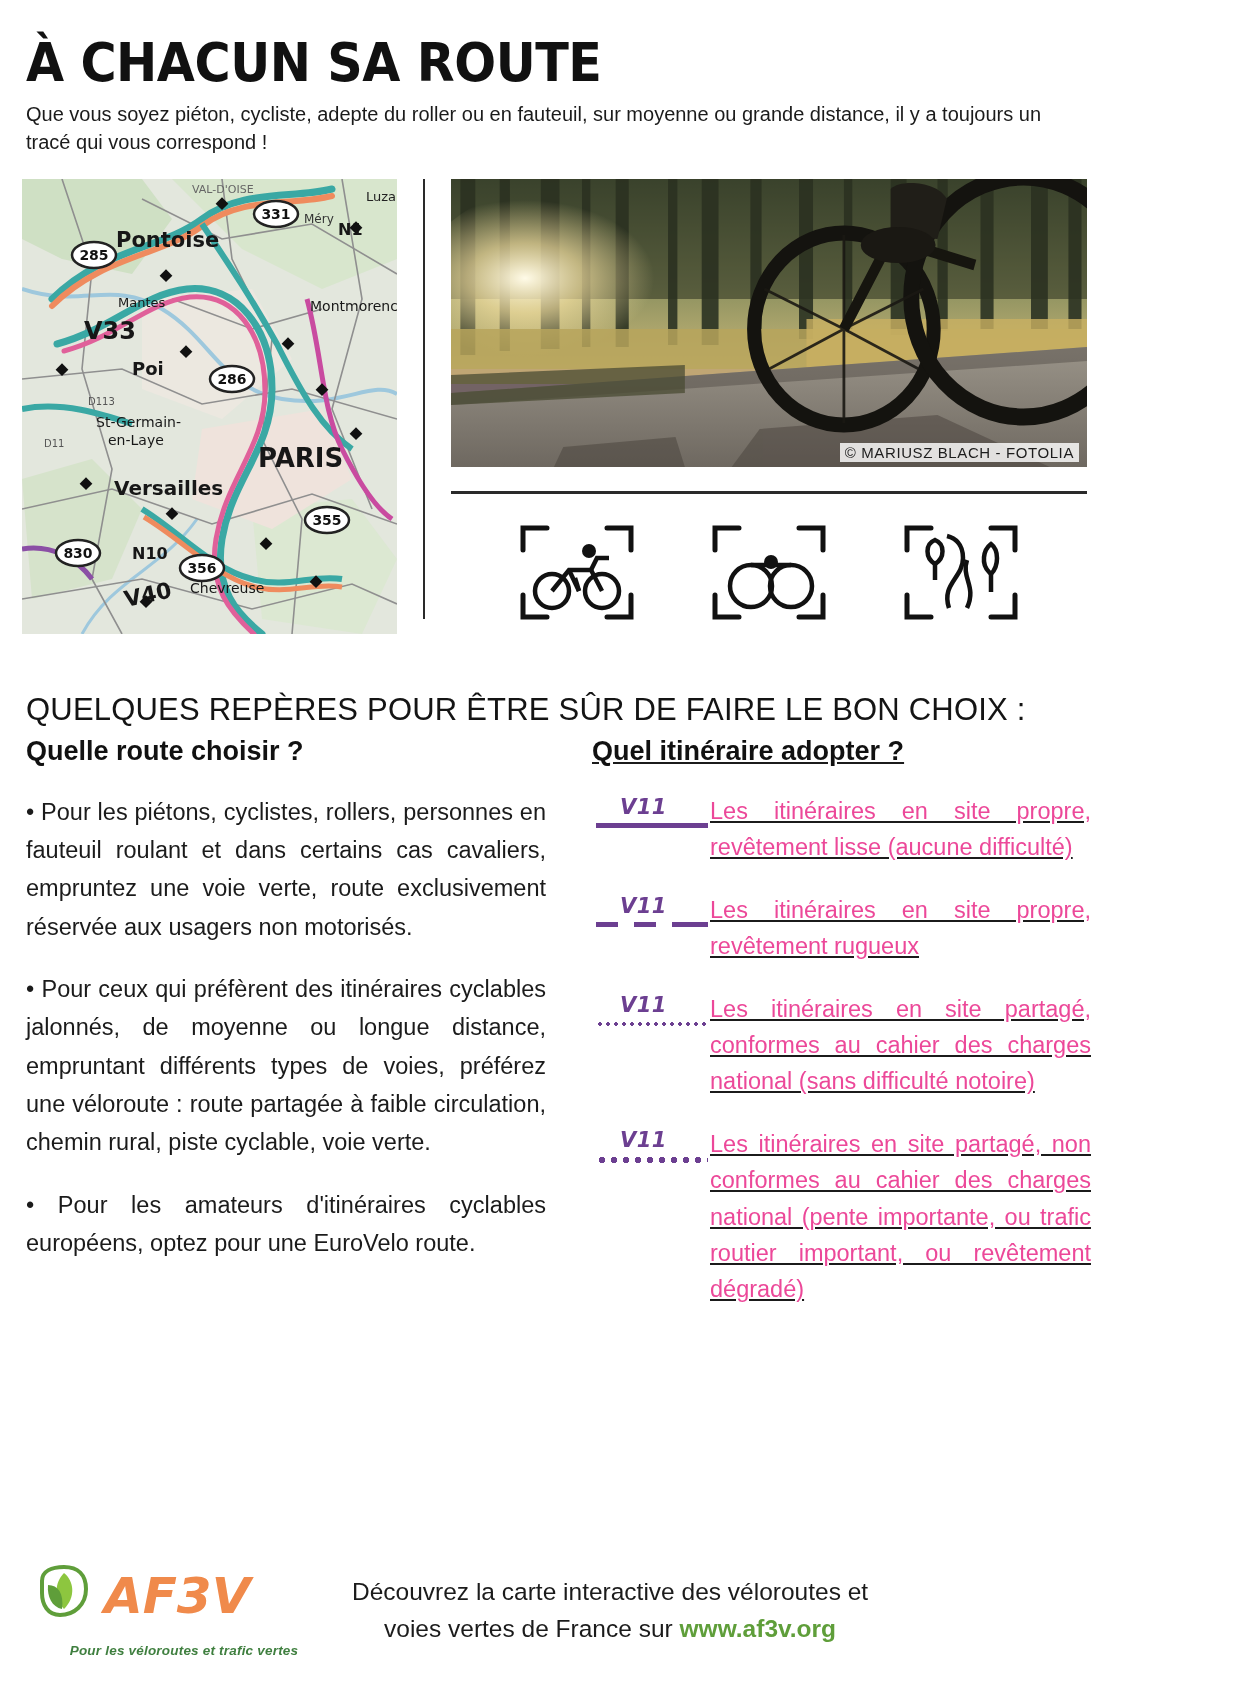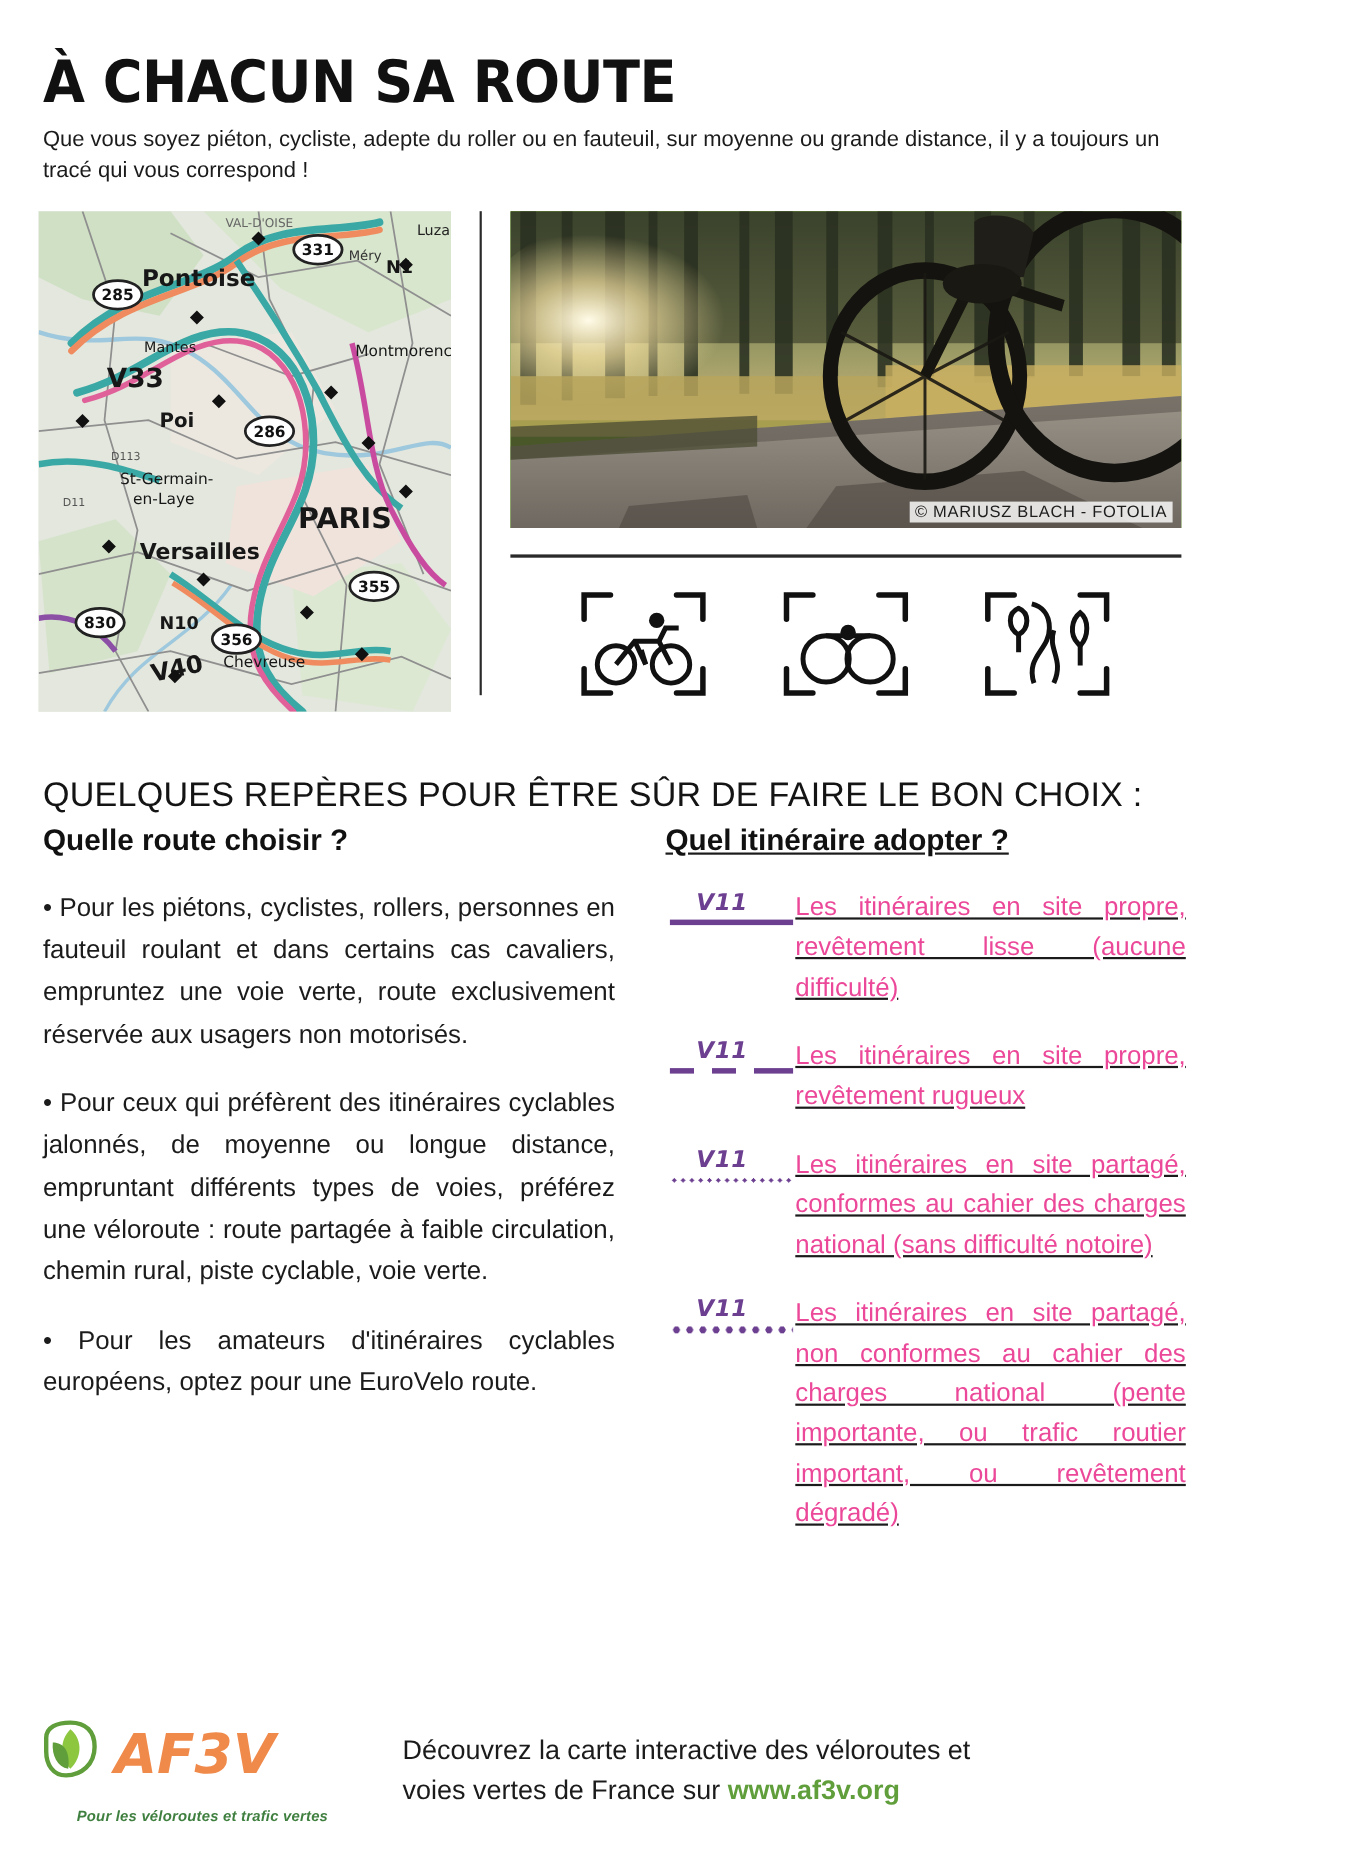--- a/index.html
+++ b/index.html
@@ -12,21 +12,21 @@
     height: 1682px;
     font-family: "Liberation Sans", sans-serif;
     color: #1b1b1b;
     position: relative;
     overflow: hidden;
   }
   .page {
     position: relative;
     width: 1115px;
     height: 1682px;
-    padding: 13px;
+    padding: 0;
     box-sizing: border-box;
   }
 
   
   .header {
     padding: 36px 40px 0 26px;
   }
   .main-title {
     font-family: "DejaVu Sans", sans-serif;
     font-weight: bold;
@@ -73,21 +73,21 @@
   .right-col {
     flex: 1 1 auto;
     display: flex;
     flex-direction: column;
   }
   .photo-box {
     position: relative;
     width: 100%;
     height: 288px;
     overflow: hidden;
-    background: #4d7c0f;
+    background: #f0abfc;
   }
   .photo-credit {
     position: absolute;
     right: 8px;
     bottom: 5px;
     font-size: 15px;
     letter-spacing: 0.6px;
     color: #1d1d1d;
     background: rgba(255,255,255,0.82);
     padding: 1px 5px;
@@ -218,21 +218,22 @@
     font-weight: bold;
     color: #3f7f3f;
     text-align: center;
     margin-top: 2px;
     letter-spacing: 0.2px;
   }
   .footer-text {
     font-size: 24.5px;
     line-height: 1.48;
     color: #1b1b1b;
-    margin-left: 32px;
+    margin-left: 18px;
+    text-align: center;
   }
   .footer-url {
     color: #5f9e3a;
     font-weight: bold;
   }
 </style>
 </head>
 <body>
 
 <div class="page">

